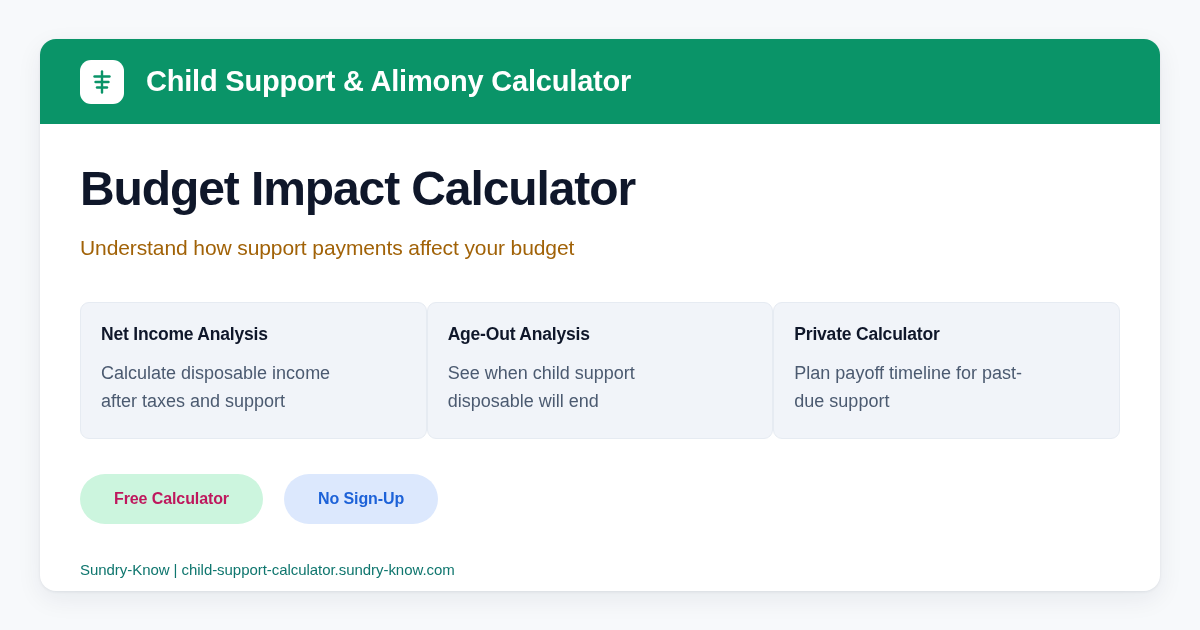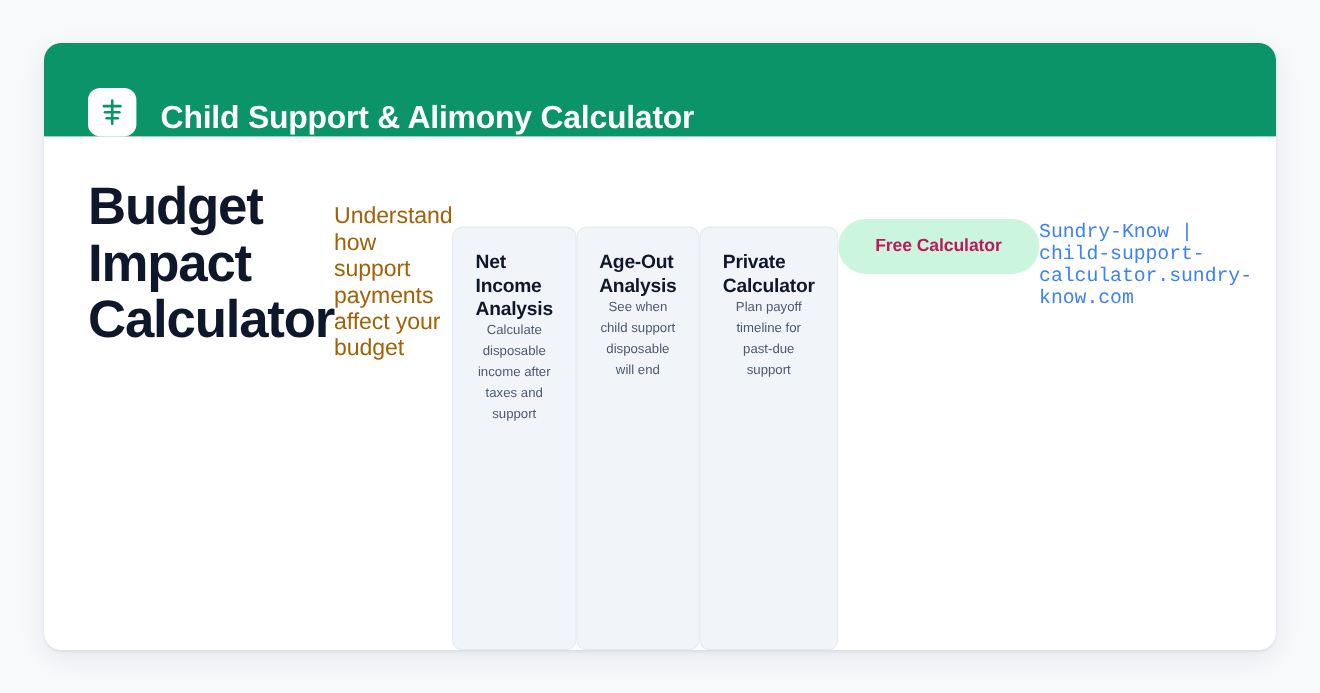--- a/index.html
+++ b/index.html
@@ -37,21 +37,21 @@
     display: flex;
     flex-direction: column;
   }
 
   
   .app-header {
     height: 85px;
     flex: 0 0 85px;
     background: #0a9468;
     display: flex;
-    align-items: flex-end;
+    align-items: center;
     padding: 0 40px;
     gap: 22px;
   }
 
   .brand-logo {
     width: 44px;
     height: 44px;
     flex: 0 0 44px;
     background: #ffffff;
     border-radius: 11px;
@@ -68,21 +68,21 @@
     font-weight: bold;
     letter-spacing: -0.2px;
     white-space: nowrap;
   }
 
   
   .app-body {
     flex: 1 1 auto;
     padding: 40px 40px 0 40px;
     display: flex;
-    flex-direction: row;
+    flex-direction: column;
   }
 
   .page-title {
     font-size: 48px;
     font-weight: bold;
     color: #111827;
     letter-spacing: -1.1px;
     line-height: 1.06;
     color: #0f172a;
   }
@@ -111,25 +111,25 @@
   }
 
   .feature-title {
     font-size: 17.5px;
     font-weight: bold;
     color: #0f172a;
     letter-spacing: -0.2px;
   }
 
   .feature-desc {
-    font-size: 12px;
+    margin-top: 14px;
+    font-size: 18px;
     line-height: 1.58;
     color: #4b5a70;
     max-width: 230px;
-    text-align: center;
   }
 
   
   .pill-row {
     margin-top: 35px;
     display: flex;
     gap: 21px;
   }
 
   .pill {
@@ -145,24 +145,23 @@
     white-space: nowrap;
   }
 
   .pill--green  { background: #ccf5de; color: #be185d; }
   .pill--blue   { background: #dce8fd; color: #1d62d8; }
   .pill--amber  { background: #fdedc0; color: #d3850b; }
 
   
   .app-footer {
     margin-top: 37px;
-    font-size: 18px;
-    color: #3b82f6;
+    font-size: 15px;
+    color: #0f766e;
     letter-spacing: -0.05px;
-    font-family: Liberation Mono, monospace;
   }
 </style>
 </head>
 <body>
 
 <div class="stage">
   <div class="app-card">
 
     <div class="app-header">
       <div class="brand-logo">
@@ -200,19 +199,20 @@
 
         <div class="feature-card">
           <div class="feature-title">Private Calculator</div>
           <div class="feature-desc">Plan payoff timeline for past-due support</div>
         </div>
 
       </div>
 
       <div class="pill-row">
         <span class="pill pill--green">Free Calculator</span>
+        <span class="pill pill--blue">No Sign-Up</span>
       </div>
 
       <div class="app-footer">Sundry-Know | child-support-calculator.sundry-know.com</div>
 
     </div>
   </div>
 </div>
 
 </body></html>

